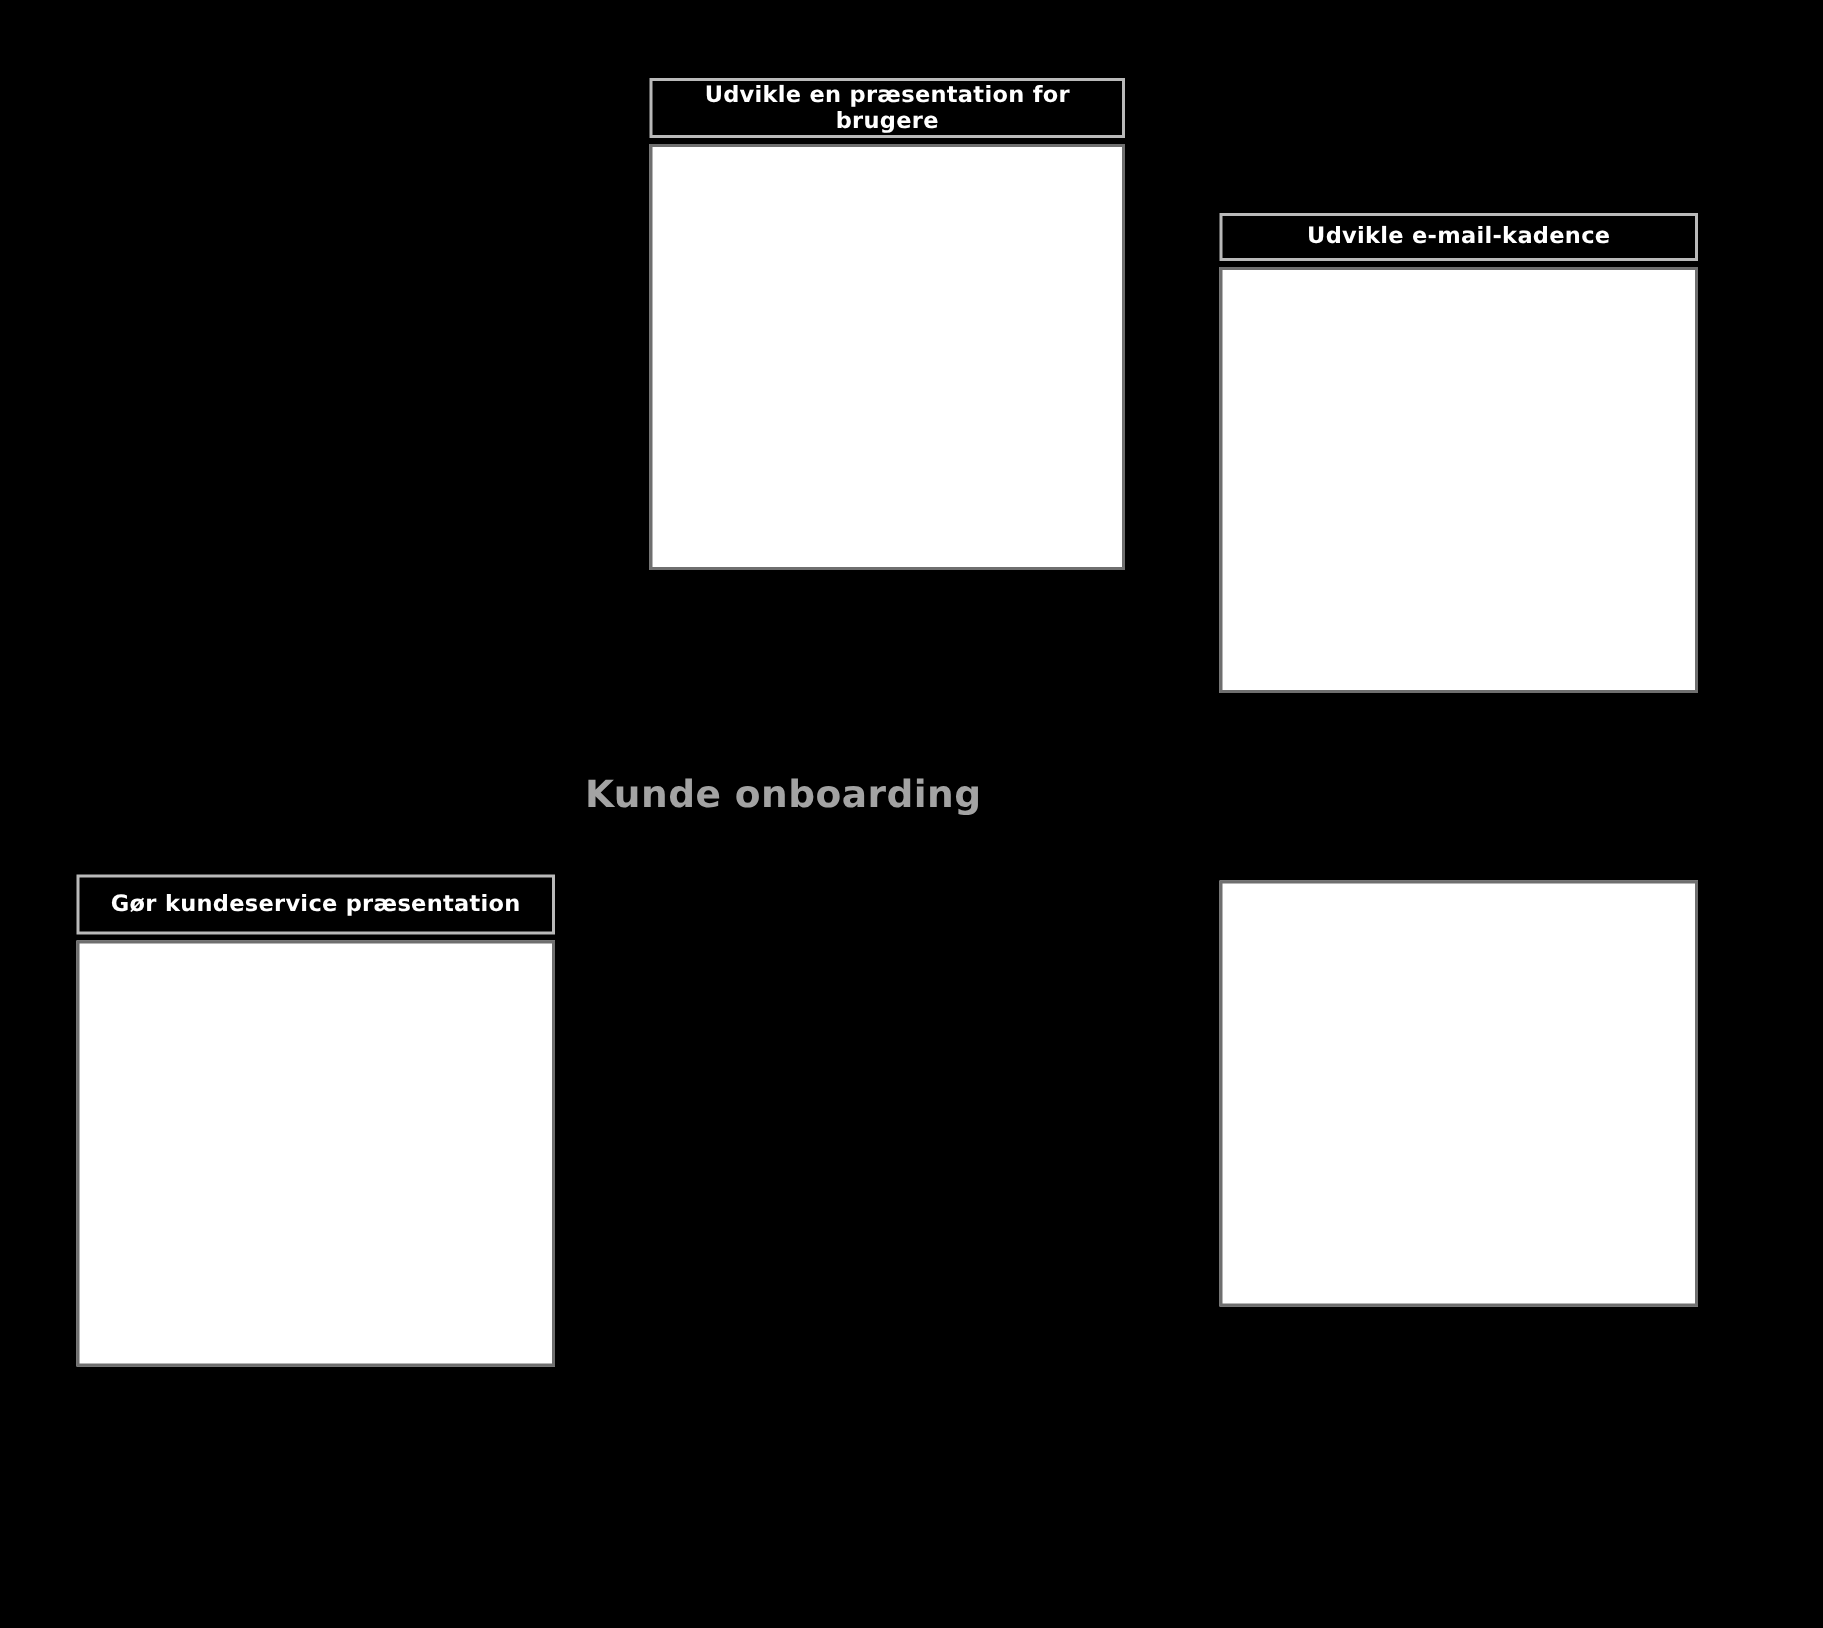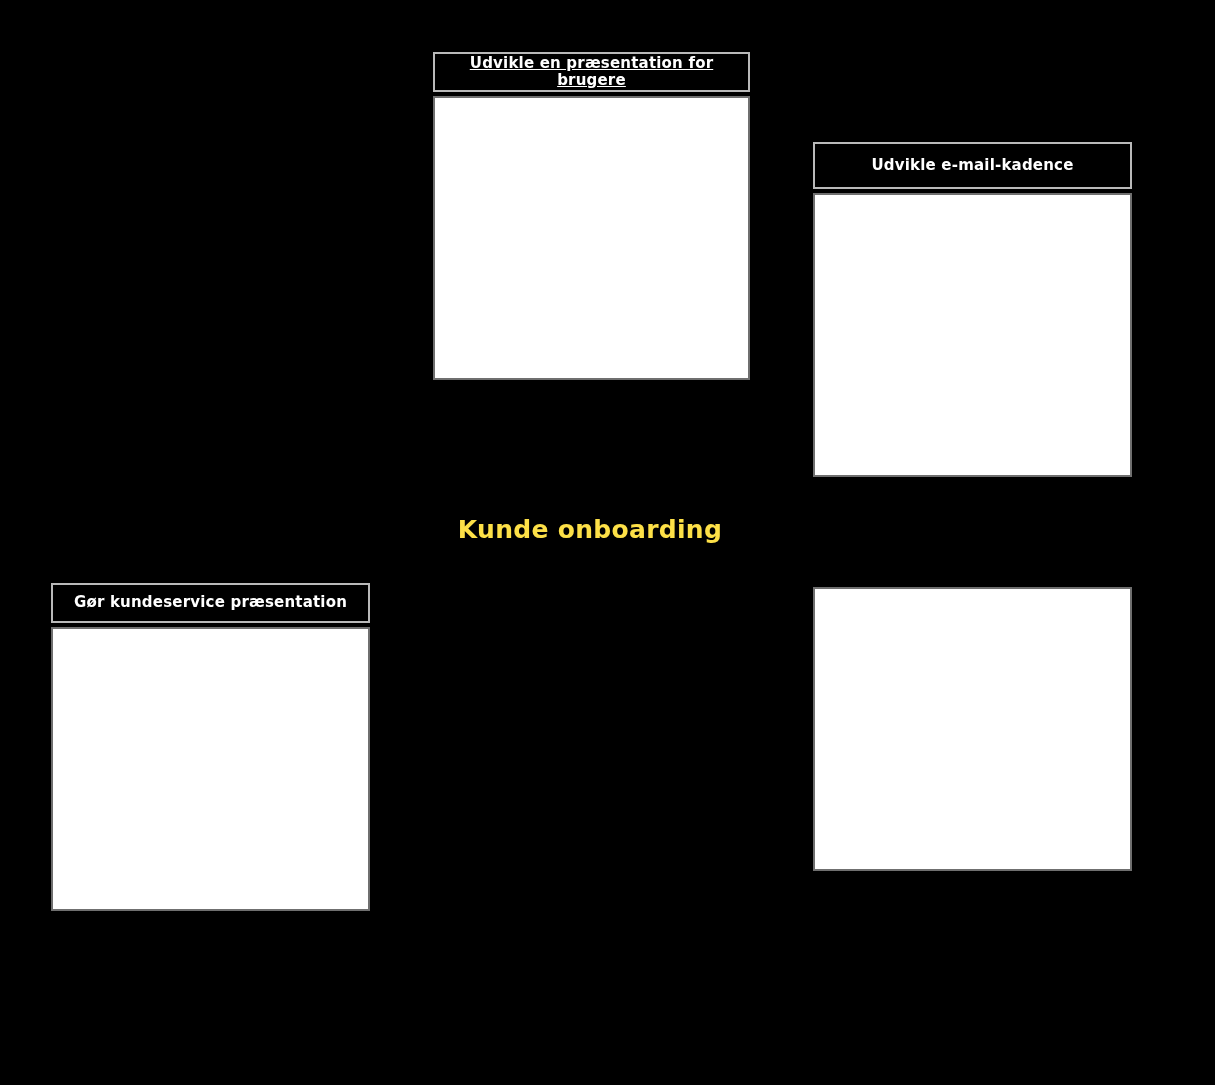--- a/index.html
+++ b/index.html
@@ -44,39 +44,38 @@
   }
   .card-body {
     box-sizing: border-box;
     width: 100%;
     background: #ffffff;
     border: 2px solid #6f6f6f;
     margin-top: 4px;
   }
   .center-title {
     position: absolute;
-    text-align: center;
     font-size: 25px;
     font-weight: bold;
-    color: #fde047;
+    color: #a3a3a3;
     letter-spacing: 0.3px;
     white-space: nowrap;
   }
 
   
   #card-top-center { left: 433px; top: 52px; width: 317px; }
-  #card-top-center .card-header { height: 40px; text-decoration: underline; }
+  #card-top-center .card-header { height: 40px; }
   #card-top-center .card-body { height: 284px; }
 
   #card-left-top { left: 51px; top: 142px; width: 319px; }
   #card-left-top .card-header { height: 40px; }
   #card-left-top .card-body { height: 284px; }
 
   #card-right-top { left: 813px; top: 142px; width: 319px; }
-  #card-right-top .card-header { height: 47px; }
+  #card-right-top .card-header { height: 32px; }
   #card-right-top .card-body { height: 284px; }
 
   #card-left-bottom { left: 51px; top: 583px; width: 319px; }
   #card-left-bottom .card-header { height: 40px; }
   #card-left-bottom .card-body { height: 284px; }
 
   #card-right-bottom { left: 813px; top: 583px; width: 319px; }
   #card-right-bottom .card-header { height: 40px; }
   #card-right-bottom .card-body { height: 284px; }
 

